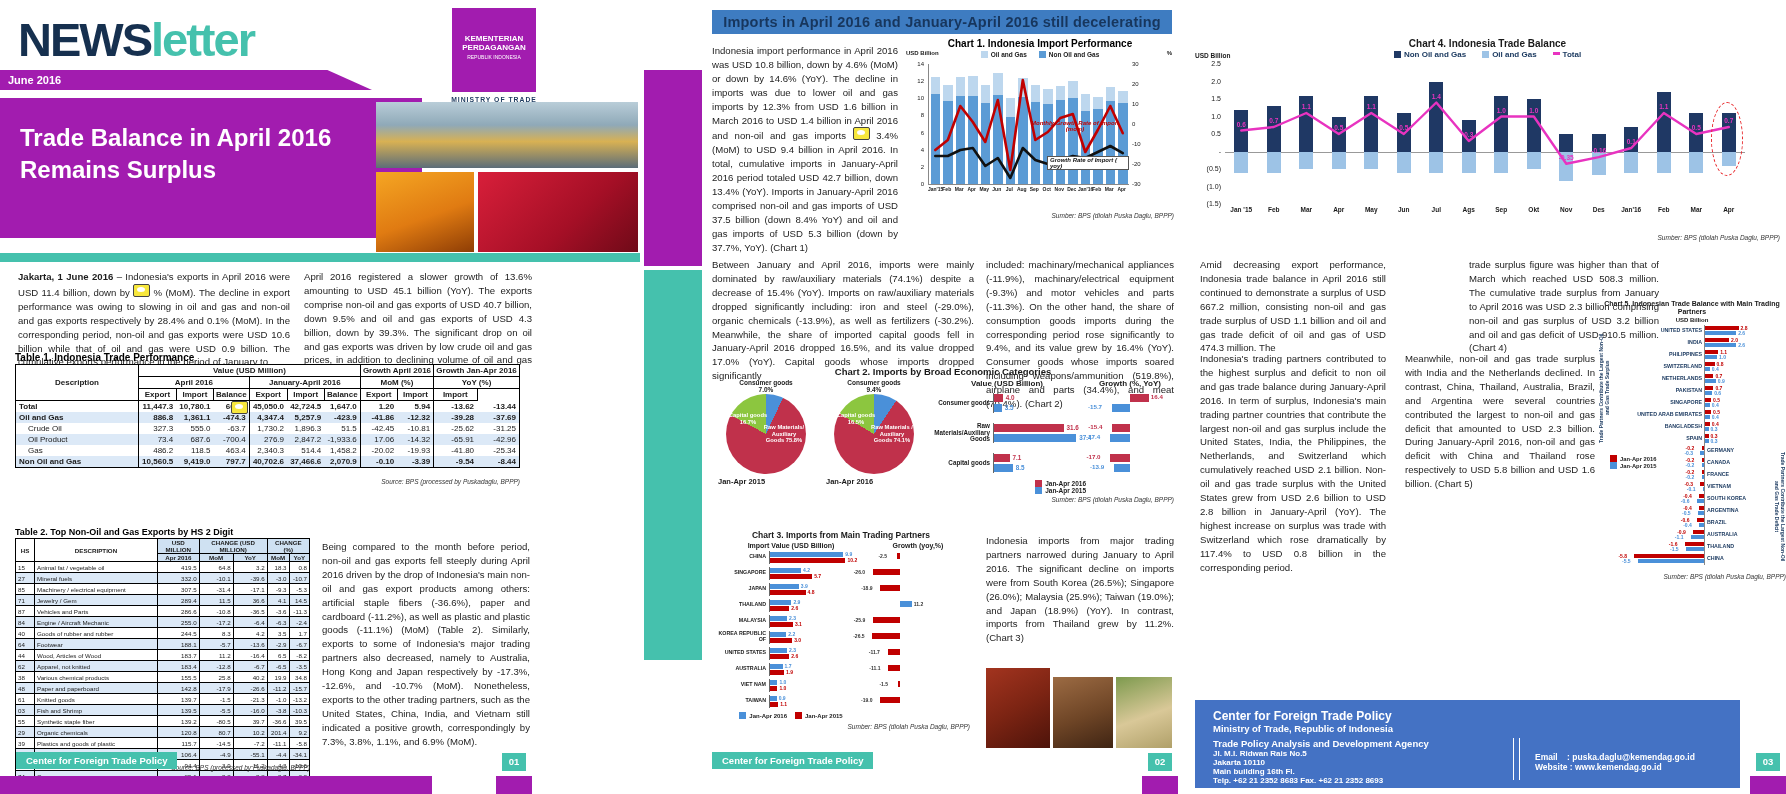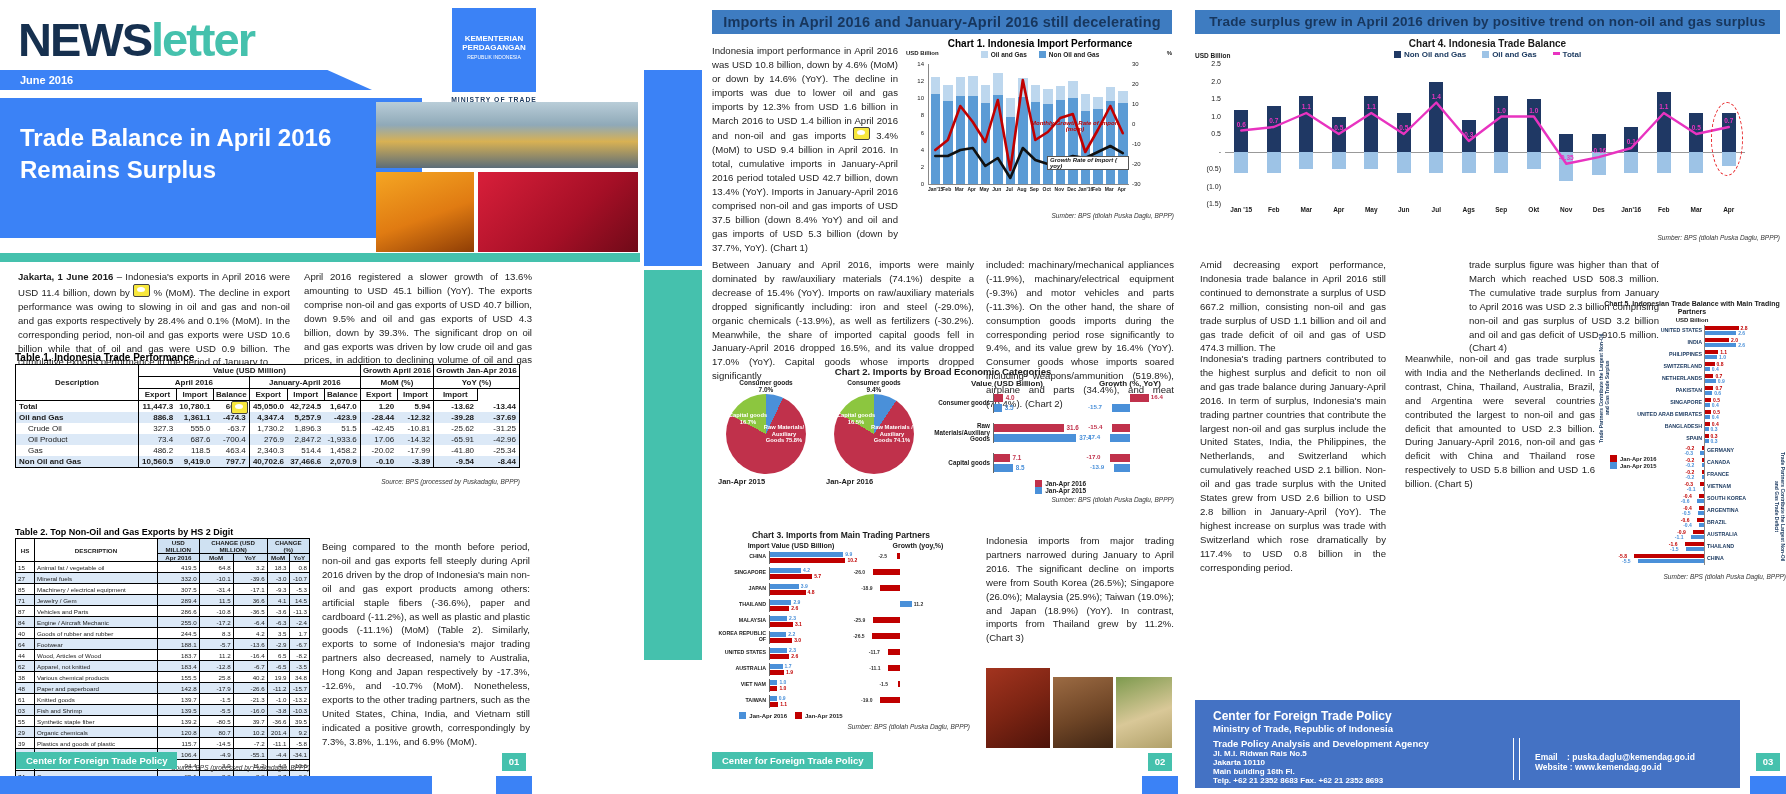--- a/index.html
+++ b/index.html
@@ -1,19 +1,19 @@
 <!DOCTYPE html>
 <html><head>
 <meta charset="utf-8">
 <style>
   html,body{margin:0;padding:0;background:#9a9a9a}
   #canvas{position:relative;width:1786px;height:794px;background:#ffffff;overflow:hidden;
           font-family:"Liberation Sans",sans-serif;color:#1a1a1a}
   .abs{position:absolute}
-  .navybg{background:#3b82f6}
+  .navybg{background:#a21caf}
   .tealbg{background:#45c1ad}
   .body-par{font-size:9.6px;line-height:1.45;text-align:justify;margin:0;color:#1d1d1d}
   .hbar{background:#3e7cc1;color:#17365d;font-weight:bold;font-size:14.5px;text-align:center;line-height:24px;letter-spacing:.2px}
   .callout{display:inline-block;width:15px;height:11px;background:#f7e73c;border:1px solid #444;border-radius:2px;vertical-align:-1px;position:relative}
   .callout i{position:absolute;left:3px;top:2px;width:8px;height:5px;background:#fff;border-radius:50%}
   .src{font-style:italic;font-size:6.5px;color:#333;text-align:right}
   .ttl{font-weight:bold;text-align:left;color:#000}
   table{border-collapse:collapse}
   .t1{font-size:8px;width:100%;border:1.6px solid #000}
   .t1 th{border:1px solid #000;padding:1px 2px;font-weight:bold;background:#fff}
@@ -34,21 +34,21 @@
 </style>
 </head>
 <body>
 
 <div id="canvas">
 
   <div class="abs" style="left:18px;top:12px;font-weight:bold;letter-spacing:-2px;font-size:47px">
     <span style="color:#16304f">NEWS</span><span style="color:#45c1ad">letter</span>
   </div>
   <div class="abs navybg" style="left:0;top:70px;width:372px;height:20px;clip-path:polygon(0 0,88% 0,100% 100%,0 100%)">
-    <span style="color:#fff;font-weight:bold;font-size:11px;line-height:20px;padding-left:20px;display:inline-block">June 2016</span>
+    <span style="color:#fff;font-weight:bold;font-size:11px;line-height:20px;padding-left:8px;display:inline-block">June 2016</span>
   </div>
   <div class="abs navybg" style="left:0;top:98px;width:422px;height:140px;padding:24px 0 0 20px;box-sizing:border-box">
     <div style="color:#fff;font-weight:bold;font-size:24px;line-height:1.33">Trade Balance in April 2016</div>
     <div style="color:#fff;font-weight:bold;font-size:24px;line-height:1.33">Remains Surplus</div>
   </div>
 
   <div class="abs navybg" style="left:452px;top:8px;width:84px;height:84px;text-align:center;padding-top:26px;box-sizing:border-box">
     <div style="color:#fff;font-weight:bold;font-size:8px">KEMENTERIAN</div>
     <div style="color:#fff;font-weight:bold;font-size:8px">PERDAGANGAN</div>
     <div style="color:#fff;font-size:5px;margin-top:2px">REPUBLIK INDONESIA</div>
@@ -110,21 +110,21 @@
             <td style="font-weight: bold;">-13.44</td>
           </tr>
           <tr class="stripe">
             <td class="desc" style="font-weight: bold;">Oil and Gas</td>
             <td style="font-weight: bold;">886.8</td>
             <td style="font-weight: bold;">1,361.1</td>
             <td style="font-weight: bold;">-474.3</td>
             <td class="gb" style="font-weight: bold;">4,347.4</td>
             <td style="font-weight: bold;">5,257.9</td>
             <td style="font-weight: bold;">-423.9</td>
-            <td class="gb" style="font-weight: bold;">-28.44</td>
+            <td class="gb" style="font-weight: bold;">-41.86</td>
             <td style="font-weight: bold;">-12.32</td>
             <td class="gb" style="font-weight: bold;">-39.28</td>
             <td style="font-weight: bold;">-37.69</td>
           </tr>
           <tr>
             <td class="desc" style="font-weight: normal; padding-left: 12px;">Crude Oil</td>
             <td>327.3</td>
             <td>555.0</td>
             <td>-63.7</td>
             <td class="gb">1,730.2</td>
@@ -150,21 +150,21 @@
           </tr>
           <tr>
             <td class="desc" style="font-weight: normal; padding-left: 12px;">Gas</td>
             <td>486.2</td>
             <td>118.5</td>
             <td>463.4</td>
             <td class="gb">2,340.3</td>
             <td>514.4</td>
             <td>1,458.2</td>
             <td class="gb">-20.02</td>
-            <td>-17.99</td>
+            <td>-19.93</td>
             <td class="gb">-41.80</td>
             <td>-25.34</td>
           </tr>
           <tr class="stripe">
             <td class="desc" style="font-weight: bold;">Non Oil and Gas</td>
             <td style="font-weight: bold;">10,560.5</td>
             <td style="font-weight: bold;">9,419.0</td>
             <td style="font-weight: bold;">797.7</td>
             <td class="gb" style="font-weight: bold;">40,702.6</td>
             <td style="font-weight: bold;">37,466.6</td>
@@ -706,21 +706,20 @@
   <p class="body-par abs" style="left:986px;top:534px;width:188px">Indonesia imports from major trading partners narrowed during January to April 2016. The significant decline on imports were from South Korea (26.5%); Singapore (26.0%); Malaysia (25.9%); Taiwan (19.0%); and Japan (18.9%) (YoY). In contrast, imports from Thailand grew by 11.2%. (Chart 3)</p>
 
   <div class="abs photo" style="left:986px;top:668px;width:64px;height:80px;background:linear-gradient(150deg,#a3341f 0%,#7c2413 50%,#4d130a 100%)"></div>
   <div class="abs photo" style="left:1053px;top:677px;width:60px;height:71px;background:linear-gradient(160deg,#9c6b43 0%,#6e4526 55%,#3f2413 100%)"></div>
   <div class="abs photo" style="left:1116px;top:677px;width:56px;height:71px;background:linear-gradient(160deg,#7d9a4e 0%,#d9c898 55%,#b0a069 100%)"></div>
 
   <div class="abs badge" style="left:712px;top:752px">Center for Foreign Trade Policy</div>
   <div class="abs pageno" style="left:1148px;top:753px">02</div>
   <div class="abs navybg" style="left:1142px;top:776px;width:36px;height:18px"></div>
 
-  <div class="abs hbar" style="left:1195px;top:10px;width:585px;height:24px;font-size:13.5px">Trade surplus grew in April 2016 driven by positive trend on non-oil and gas surplus</div>
   <div class="abs" id="chart4" style="left:1195px;top:38px;width:585px;height:212px">
       <div style="font-weight: bold; font-size: 10px; text-align: center;">Chart 4. Indonesia Trade Balance</div>
       <div style="text-align: center; font-size: 8px; font-weight: bold; color: rgb(23, 54, 93); margin: 1px 0px;"><div style="display: inline-block; margin: 0px 8px;"><div class="legsq" style="background: rgb(31, 56, 100);"></div><div style="display: inline;">Non Oil and Gas</div></div><div style="display: inline-block; margin: 0px 8px;"><div class="legsq" style="background: rgb(157, 195, 230);"></div><div style="display: inline;">Oil and Gas</div></div><div style="display: inline-block; margin: 0px 8px;"><div class="legsq" style="background: rgb(232, 51, 192); height: 3px; vertical-align: 2px;"></div><div style="display: inline;">Total</div></div></div>
       <div style="position: relative; height: 156px;">
         <div style="position: absolute; left: 0px; top: -8px; font-size: 6.5px; font-weight: bold;">USD Billion</div>
         <div style="position: absolute; left: 30px; top: 4px; width: 520px; height: 140px;">
           <div style="position: absolute; left: 0px; top: 87.5px; width: 520px; height: 1px; background: rgb(153, 153, 153);"></div>
           <div style="position: absolute; left: 9px; top: 45.5px; width: 14px; height: 42px; background: rgb(31, 56, 100);"></div>
           <div style="position: absolute; left: 9px; top: 87.5px; width: 14px; height: 21px; background: rgb(157, 195, 230);"></div>
           <div style="position: absolute; left: 41.5px; top: 42px; width: 14px; height: 45.5px; background: rgb(31, 56, 100);"></div>

